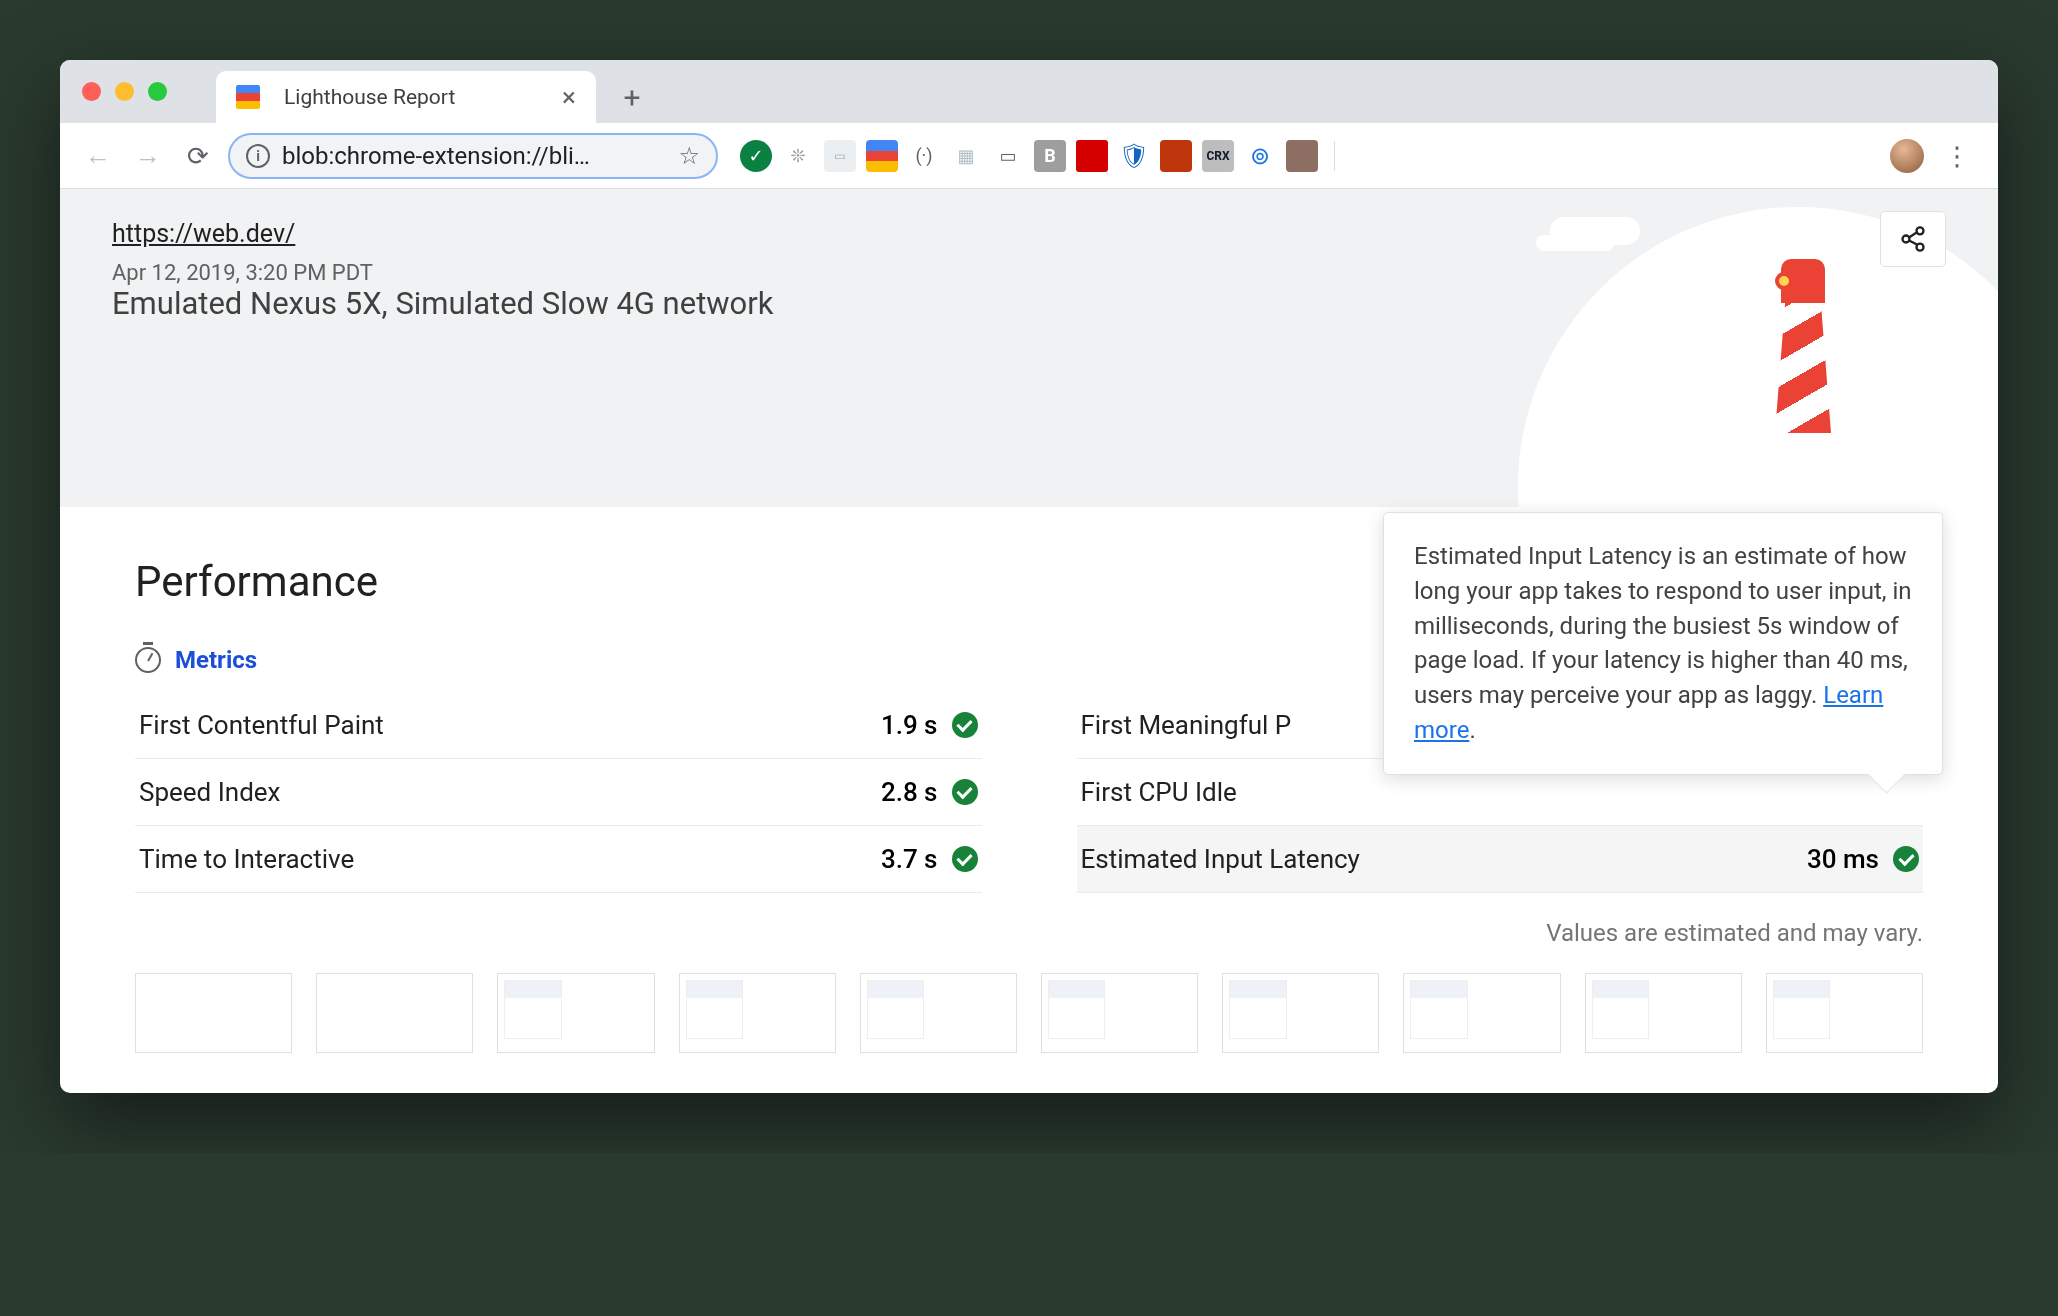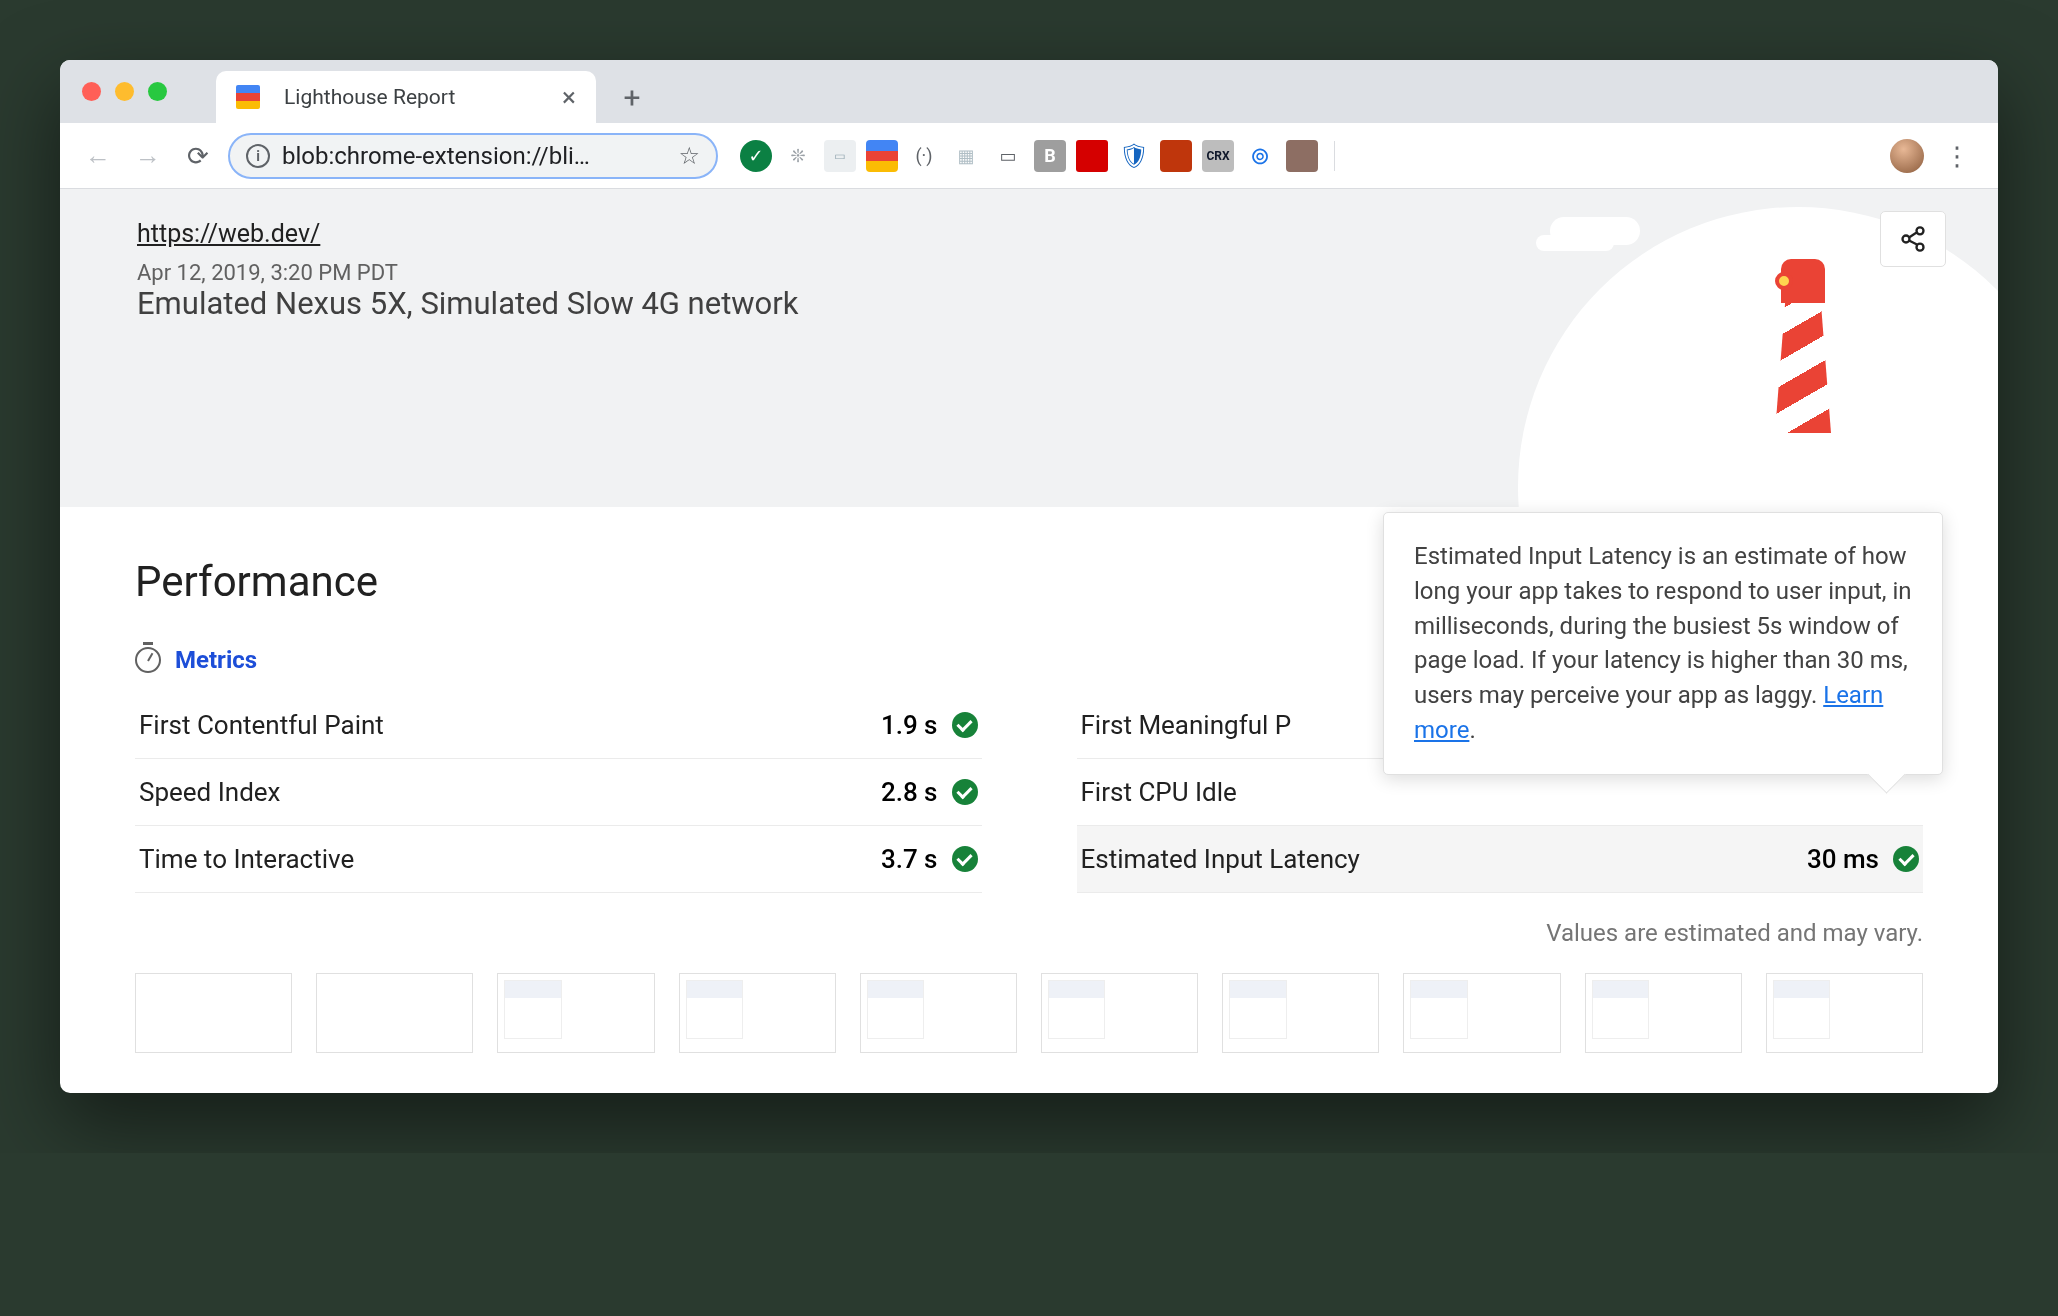--- a/index.html
+++ b/index.html
@@ -18,21 +18,21 @@
 .navbtn.dis { color:#bdc1c6; }
 .omni { flex:0 0 490px; height:46px; border:2px solid #8ab4f8; border-radius:23px; background:#f1f3f4; display:flex; align-items:center; padding:0 16px; gap:12px; font-size:24px; color:#202124; }
 .omni .info { width:24px; height:24px; border:2px solid #5f6368; border-radius:50%; display:flex; align-items:center; justify-content:center; font-size:14px; font-weight:700; color:#5f6368; }
 .omni .star { margin-left:auto; color:#5f6368; font-size:24px; }
 .ext { display:flex; gap:10px; margin-left:12px; align-items:center; flex:1; }
 .ext-ico { width:32px; height:32px; border-radius:4px; display:flex; align-items:center; justify-content:center; font-size:18px; cursor:pointer; }
 .avatar { width:34px; height:34px; border-radius:50%; background:radial-gradient(circle at 40% 30%,#e8b896,#8a5a3a); margin-left:auto; }
 .dots { font-size:26px; color:#5f6368; padding:0 10px; cursor:pointer; }
 
 .page { position:relative; }
-.hero { background:#f1f2f3; height:318px; padding:30px 77px; position:relative; overflow:hidden; }
+.hero { background:#f1f2f3; height:318px; padding:30px 52px; position:relative; overflow:hidden; }
 .url { font-size:25px; color:#212121; text-decoration:underline; }
 .stamp { font-size:22px; color:#616161; margin-top:12px; }
 .env { font-size:31px; color:#404040; margin-top:0; }
 .share { position:absolute; right:52px; top:22px; width:66px; height:56px; background:#fff; border:1px solid #e0e0e0; border-radius:5px; display:flex; align-items:center; justify-content:center; cursor:pointer; }
 .share svg { width:28px; height:28px; }
 .cloud { position:absolute; background:#fff; border-radius:30px; }
 .cloud1 { width:90px; height:28px; right:358px; top:28px; box-shadow: -20px 12px 0 -6px #fff; }
 .cloud2 { width:70px; height:22px; right:52px; top:124px; box-shadow:-14px 10px 0 -5px #fff; }
 .lighthouse { position:absolute; right:160px; top:70px; width:70px; }
 .lh-top { width:44px; height:44px; background:#ea4335; border-radius:10px 10px 0 0; margin:0 auto; position:relative;}
@@ -195,17 +195,17 @@
           </div>
         <div class="frame">
             <div class="mini"></div>
           </div>
         <div class="frame">
             <div class="mini"></div>
           </div>
       </div>
 
       <div class="tooltip">
-        <span>Estimated Input Latency is an estimate of how long your app takes to respond to user input, in milliseconds, during the busiest 5s window of page load. If your latency is higher than 30 ms, users may perceive your app as laggy. </span><a href="#">Learn more</a><span>.</span>
+        <span>Estimated Input Latency is an estimate of how long your app takes to respond to user input, in milliseconds, during the busiest 5s window of page load. If your latency is higher than 40 ms, users may perceive your app as laggy. </span><a href="#">Learn more</a><span>.</span>
       </div>
     </div>
   </div>
 </div>
 
 </body></html>

